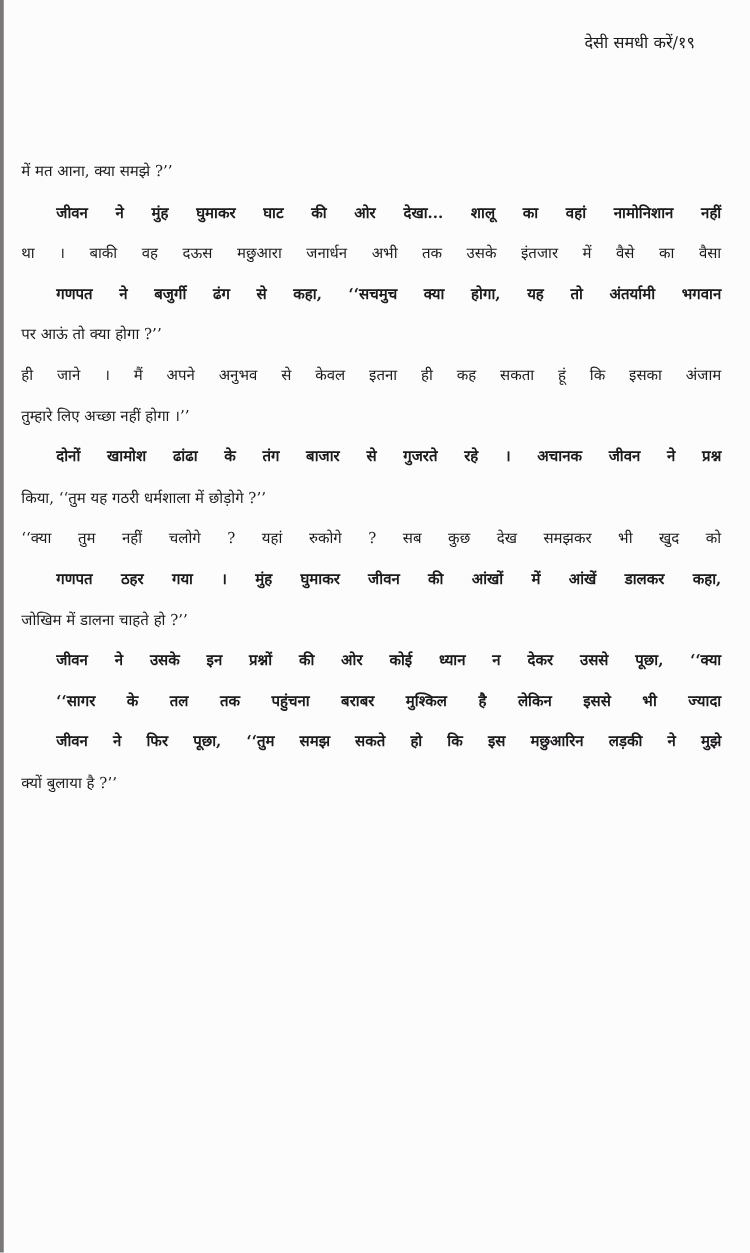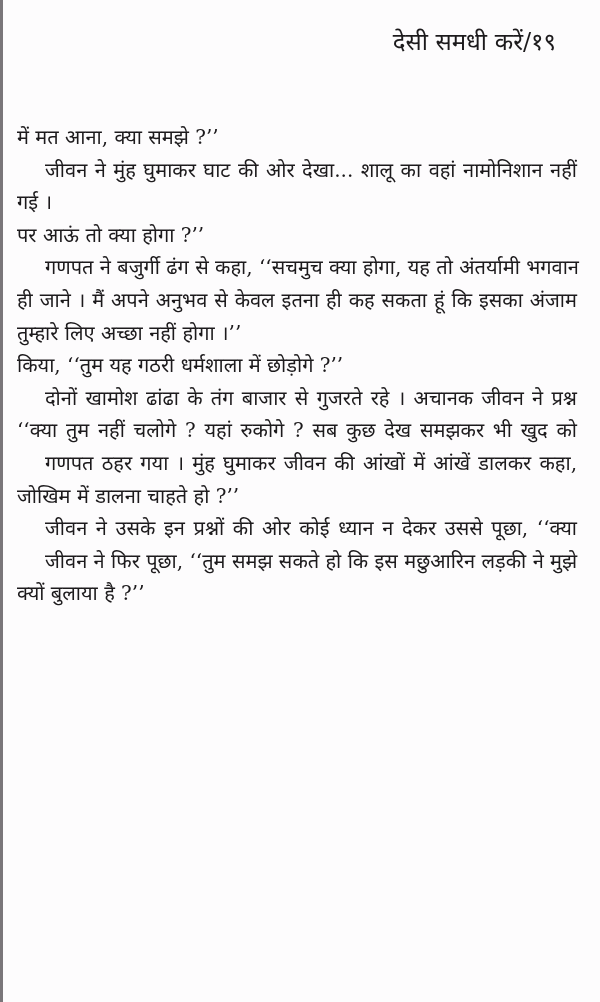--- a/index.html
+++ b/index.html
@@ -18,60 +18,62 @@
     .left-edge {
       position: absolute;
       left: 0; top: 0;
       width: 3px; height: 1002px;
       background: #7a767a;
     }
     .header {
       position: absolute;
       top: 24px;
       right: 44px;
-      font-size: 24px;
+      font-size: 13px;
       letter-spacing: 0px;
     }
     .content {
       position: absolute;
       left: 17px;
       top: 121px;
       width: 560px;
     }
     .line {
       height: 32.6px;
       line-height: 32.6px;
-      font-size: 20px;
+      font-size: 12px;
       white-space: nowrap;
       text-align: justify;
       text-align-last: justify;
     }
     .line.indent {
       padding-left: 28px;
+      font-weight: bold;
     }
     .line.last {
       text-align-last: left;
     }
   </style>
 </head>
 <body>
 
 <div class="left-edge"></div>
 
 <div class="header">देसी समधी करें/१९</div>
 
 <div class="content" id="content">
     <div class="line last">में मत आना, क्या समझे ?’’</div>
     <div class="line indent">जीवन ने मुंह घुमाकर घाट की ओर देखा... शालू का वहां नामोनिशान नहीं</div>
-    <div class="line last">गई ।</div>
+    <div class="line">था । बाकी वह दऊस मछुआरा जनार्धन अभी तक उसके इंतजार में वैसे का वैसा</div>
+    <div class="line indent">गणपत ने बजुर्गी ढंग से कहा, ‘‘सचमुच क्या होगा, यह तो अंतर्यामी भगवान</div>
     <div class="line last">पर आऊं तो क्या होगा ?’’</div>
-    <div class="line indent">गणपत ने बजुर्गी ढंग से कहा, ‘‘सचमुच क्या होगा, यह तो अंतर्यामी भगवान</div>
     <div class="line">ही जाने । मैं अपने अनुभव से केवल इतना ही कह सकता हूं कि इसका अंजाम</div>
     <div class="line last">तुम्हारे लिए अच्छा नहीं होगा ।’’</div>
+    <div class="line indent">दोनों खामोश ढांढा के तंग बाजार से गुजरते रहे । अचानक जीवन ने प्रश्न</div>
     <div class="line last">किया, ‘‘तुम यह गठरी धर्मशाला में छोड़ोगे ?’’</div>
-    <div class="line indent">दोनों खामोश ढांढा के तंग बाजार से गुजरते रहे । अचानक जीवन ने प्रश्न</div>
     <div class="line">‘‘क्या तुम नहीं चलोगे ? यहां रुकोगे ? सब कुछ देख समझकर भी खुद को</div>
     <div class="line indent">गणपत ठहर गया । मुंह घुमाकर जीवन की आंखों में आंखें डालकर कहा,</div>
     <div class="line last">जोखिम में डालना चाहते हो ?’’</div>
     <div class="line indent">जीवन ने उसके इन प्रश्नों की ओर कोई ध्यान न देकर उससे पूछा, ‘‘क्या</div>
+    <div class="line indent">‘‘सागर के तल तक पहुंचना बराबर मुश्किल है लेकिन इससे भी ज्यादा</div>
     <div class="line indent">जीवन ने फिर पूछा, ‘‘तुम समझ सकते हो कि इस मछुआरिन लड़की ने मुझे</div>
     <div class="line last">क्यों बुलाया है ?’’</div>
   </div>
 
 </body></html>

